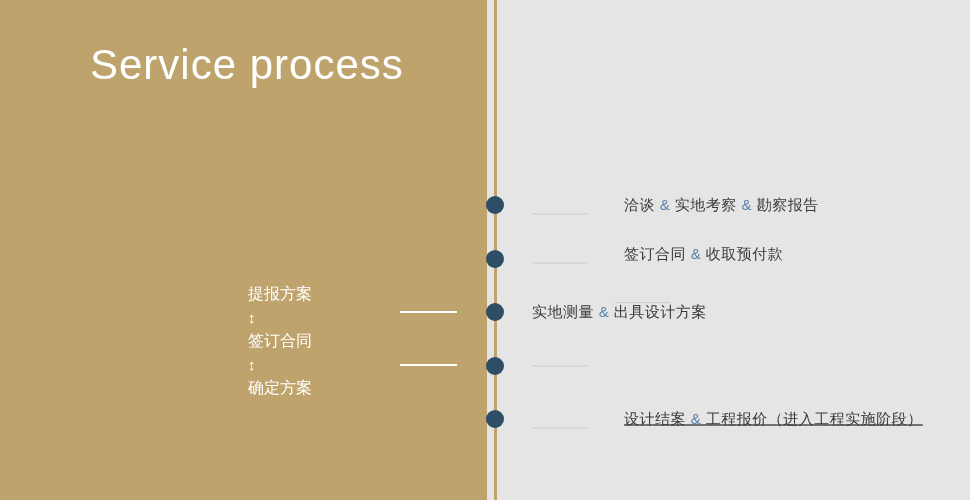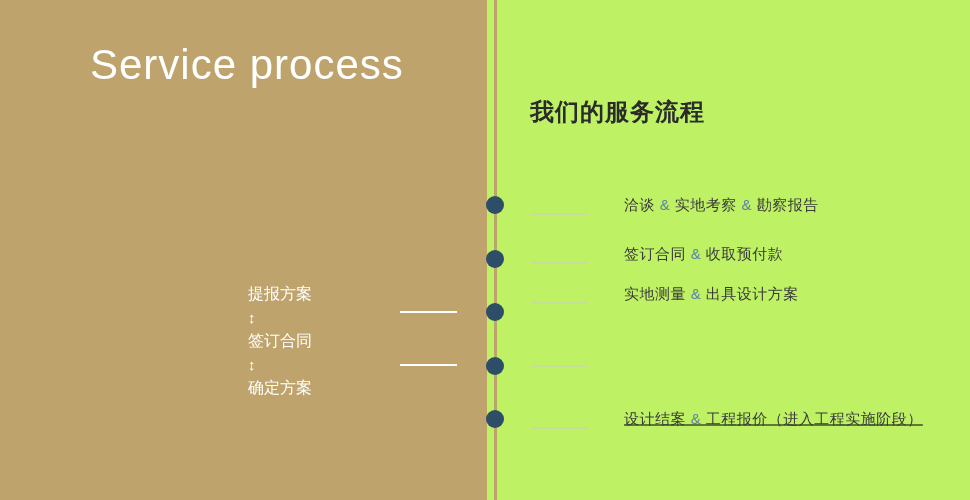--- a/index.html
+++ b/index.html
@@ -3,21 +3,21 @@
 <meta charset="utf-8">
 <style>
   * { margin: 0; padding: 0; box-sizing: border-box; }
   html, body { background: #ffffff; }
   body { font-family: "Liberation Sans", "DejaVu Sans", sans-serif; }
 
   .canvas {
     position: relative;
     width: 970px;
     height: 500px;
-    background: #bef264;
+    background: #e5e5e5;
     overflow: hidden;
   }
 
   
   .gold-panel {
     position: absolute;
     left: 0; top: 0;
     width: 487px; height: 500px;
     background: #bfa36c;
   }
@@ -126,32 +126,31 @@
       <div class="flow-arrow">↕</div>
       <div class="flow-label">确定方案</div>
     </div>
 
     <div class="connector-white c1"></div>
     <div class="connector-white c2"></div>
   </div>
 
   <div class="divider-line"></div>
 
-  <div class="heading">我们的服务流程</div>
 
   <div>
       <div class="step-row" style="top: 205px;">
         <span class="step-line"></span>
         <span class="step-text"><span>洽谈</span><span class="amp"> &amp; </span><span>实地考察</span><span class="amp"> &amp; </span><span>勘察报告</span></span>
       </div>
       <div class="step-row" style="top: 254px;">
         <span class="step-line"></span>
         <span class="step-text"><span>签订合同</span><span class="amp"> &amp; </span><span>收取预付款</span></span>
       </div>
-      <div class="step-row" style="top: 294px;">
+      <div class="step-row" style="top: 312px; flex-direction: column;">
         <span class="step-line"></span>
         <span class="step-text"><span>实地测量</span><span class="amp"> &amp; </span><span>出具设计方案</span></span>
       </div>
       <div class="step-row" style="top: 365.5px;">
         <span class="step-line"></span>
       </div>
       <div class="step-row" style="top: 419px; text-decoration: underline;">
         <span class="step-line"></span>
         <span class="step-text"><span>设计结案</span><span class="amp"> &amp; </span><span>工程报价（进入工程实施阶段）</span></span>
       </div>

